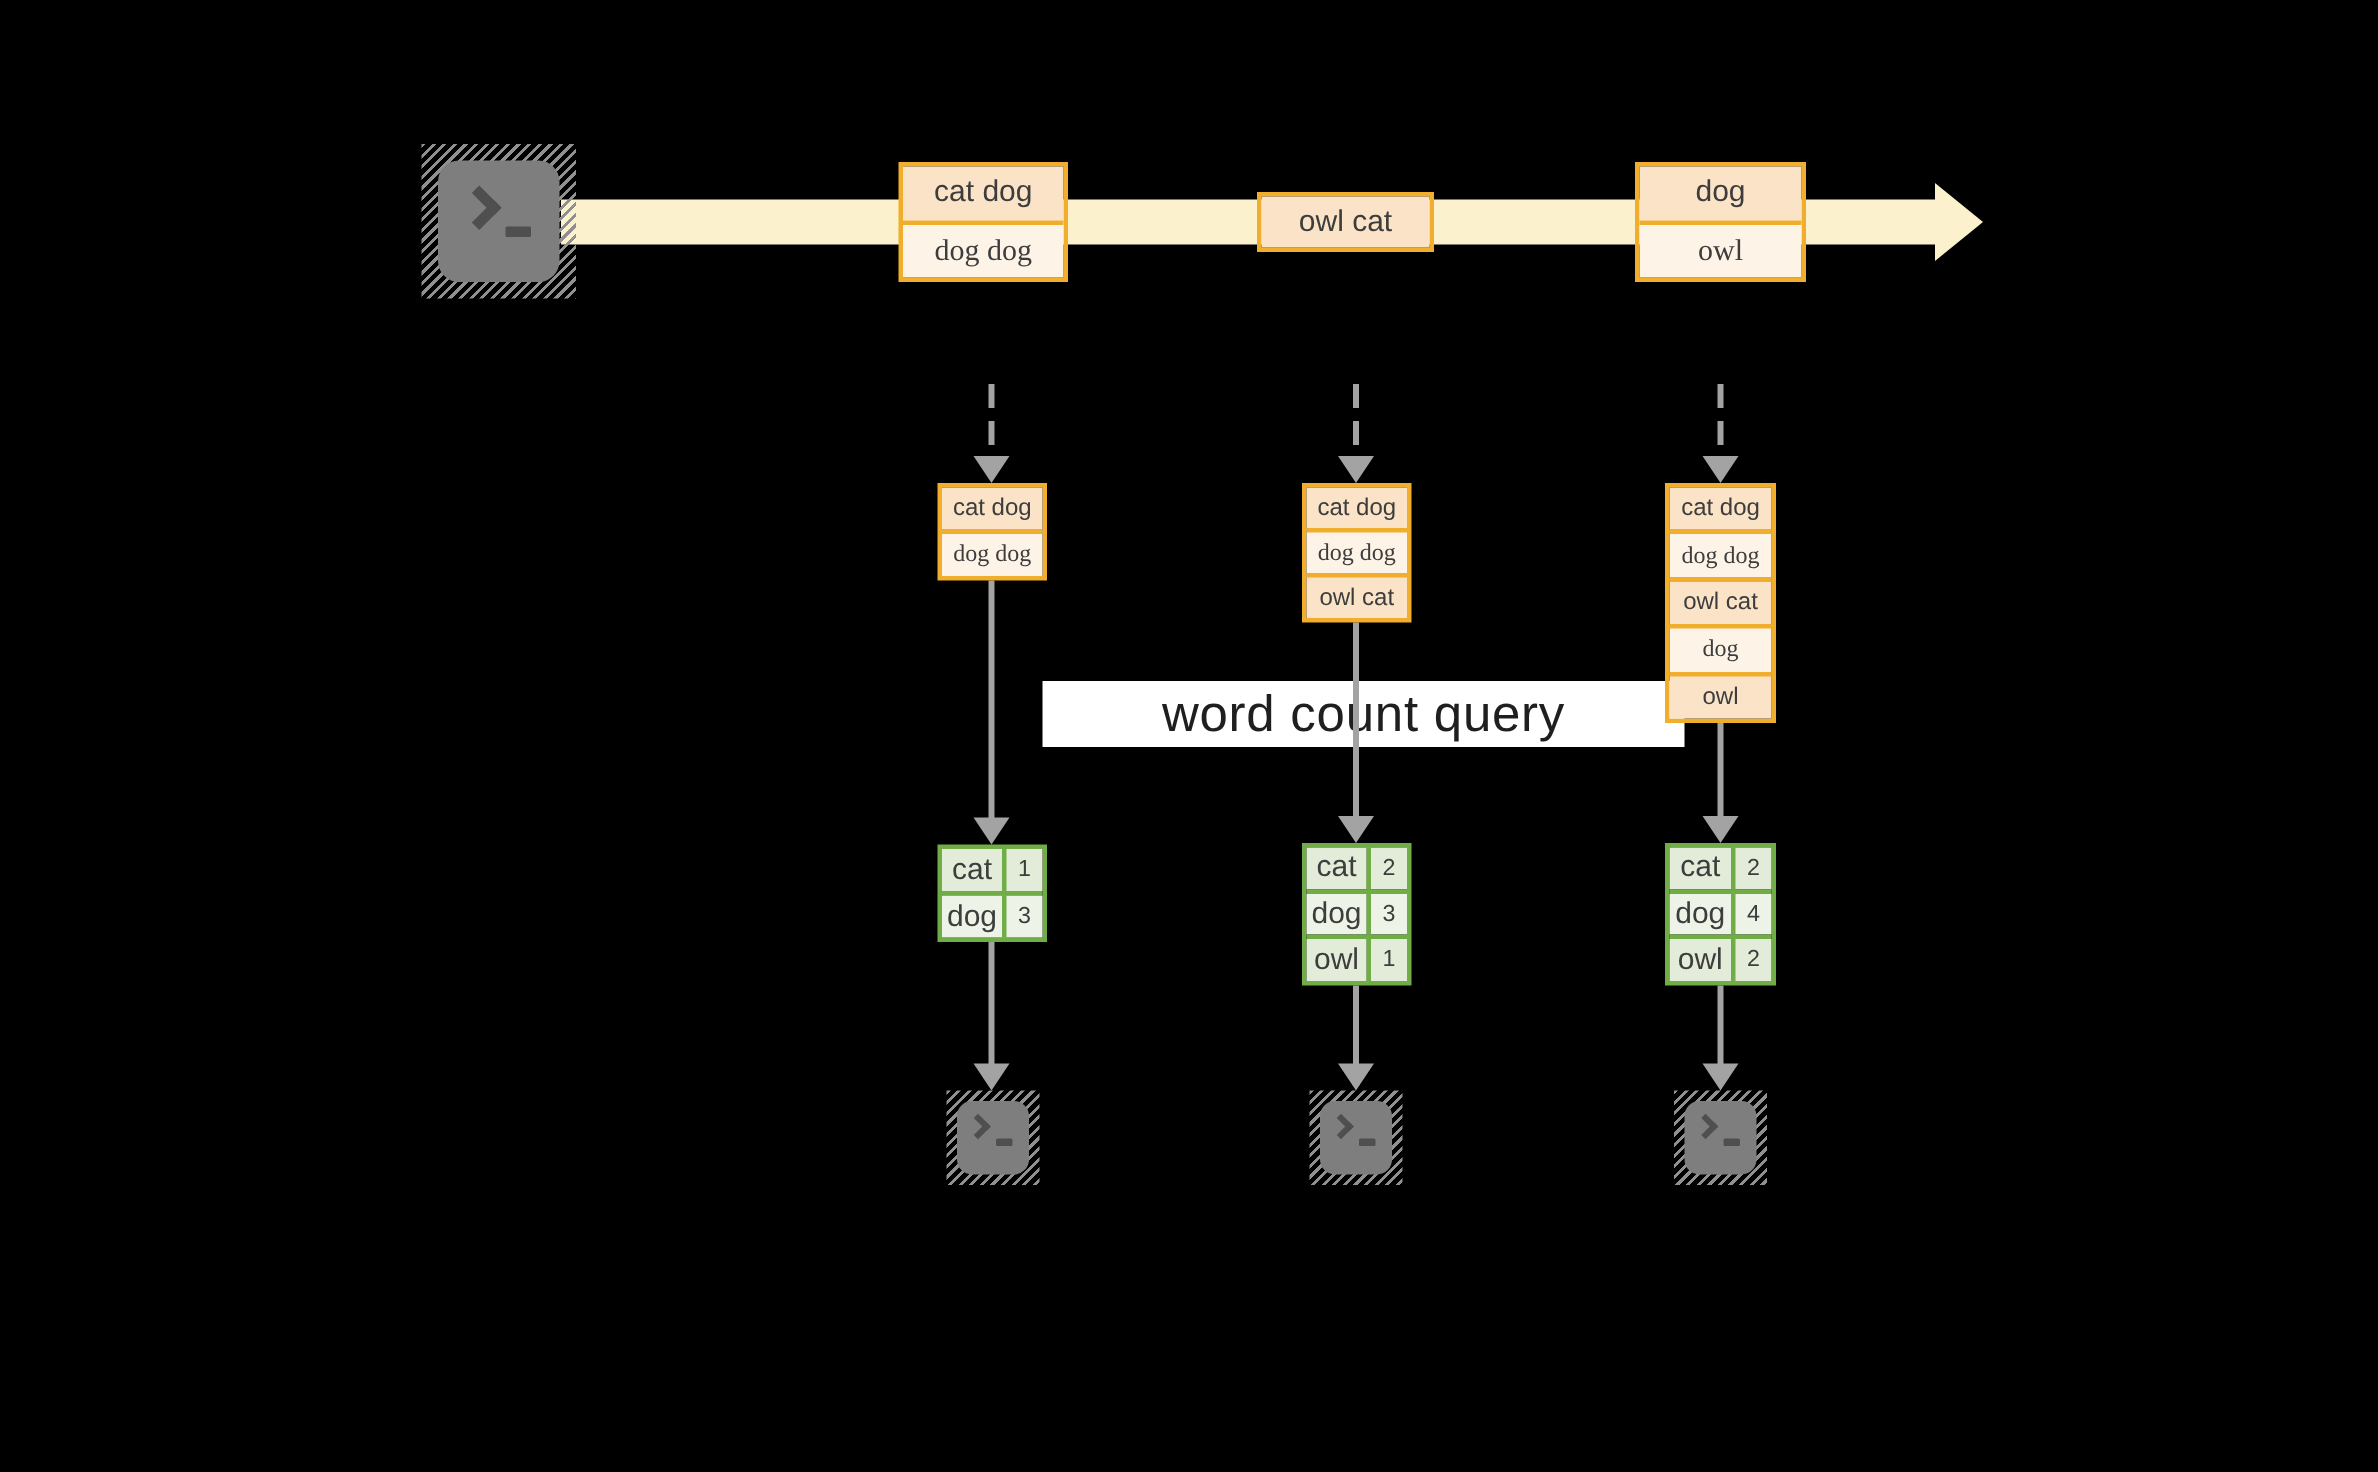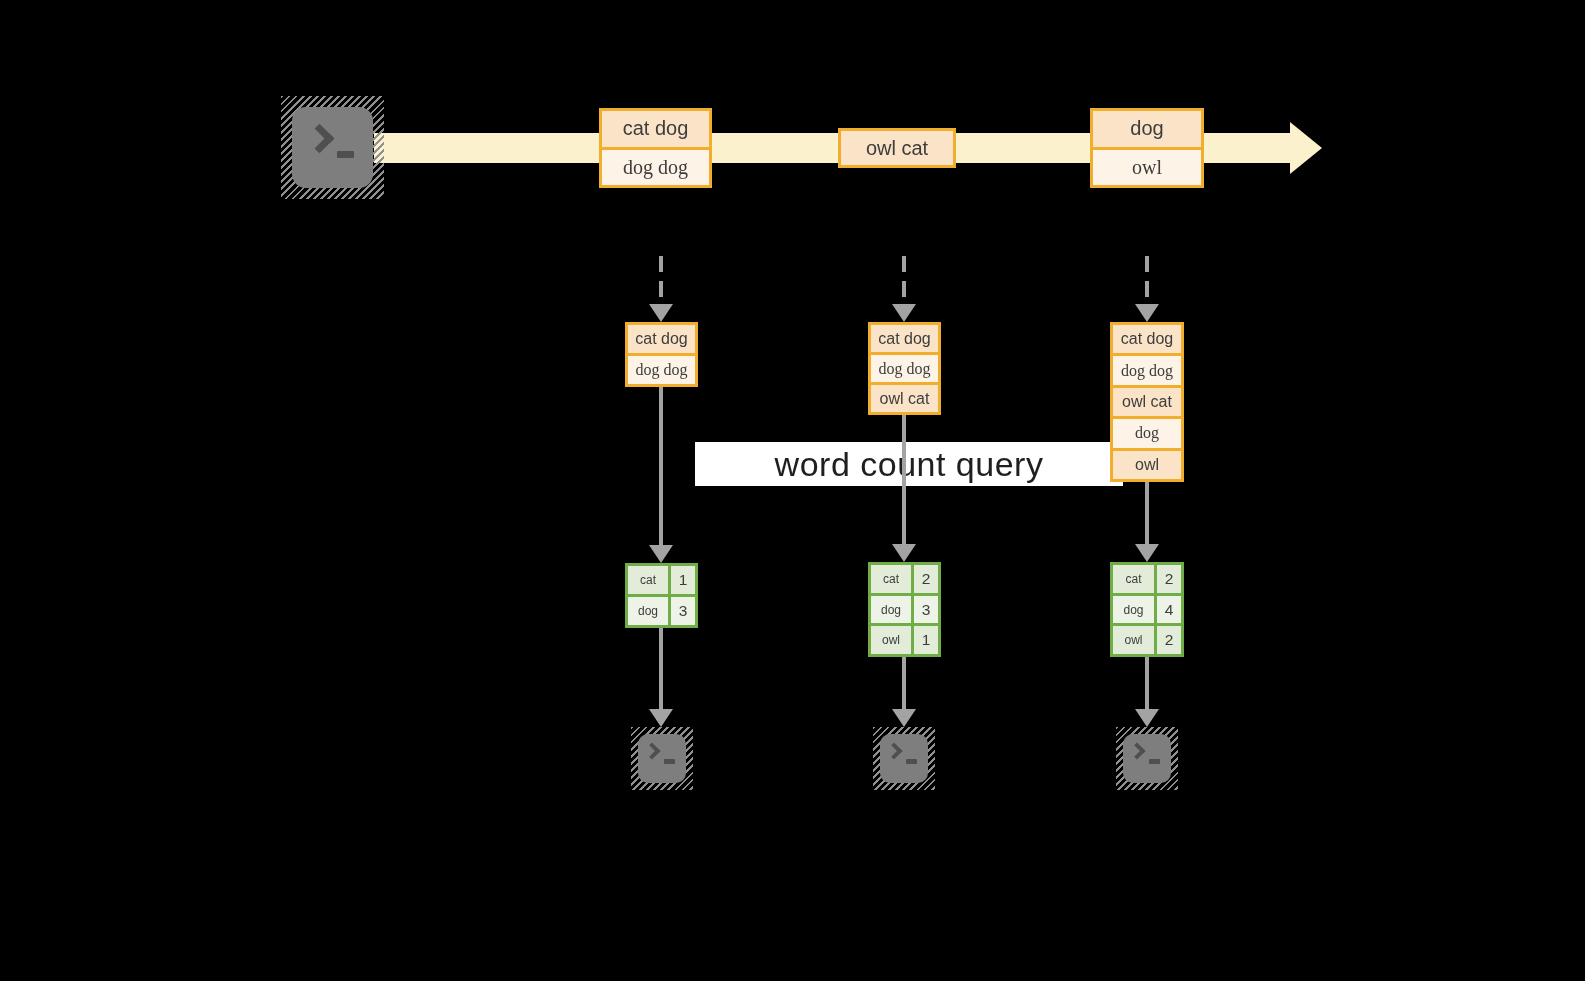--- a/index.html
+++ b/index.html
@@ -32,21 +32,21 @@
   .obox.top .cell{font-size:20px;}
   .obox.stack{border-width:3px;}
   .obox.stack .cell{font-size:16px;}
   .fill-d{background:var(--ofill-d);}
   .fill-l{background:var(--ofill-l);font-family:Liberation Serif, serif;}
 
   
   .gtable{border:3px solid var(--green);box-sizing:border-box;display:flex;flex-direction:column;z-index:3;}
   .gtable .row{flex:1;display:flex;}
   .gtable .row + .row{border-top:3px solid var(--green);}
-  .gtable .wcell{flex:1;display:flex;align-items:center;justify-content:center;font-size:12px;color:var(--text);}
+  .gtable .wcell{flex:1;display:flex;align-items:center;justify-content:center;font-size:20px;color:var(--text);}
   .gtable .ncell{width:24px;border-left:3px solid var(--green);display:flex;align-items:center;justify-content:center;font-size:15.5px;color:var(--text);}
   .grow-d .wcell,.grow-d .ncell{background:var(--gfill-d);}
   .grow-l .wcell,.grow-l .ncell{background:var(--gfill-l);}
 
   
   .arrow{z-index:2;}
   .arrow .shaft{position:absolute;left:50%;margin-left:-2px;width:4px;top:0;bottom:15px;background:var(--arrow);}
   .arrow.dashed .shaft{background:repeating-linear-gradient(180deg,var(--arrow) 0 16px,transparent 16px 25px);}
   .arrow .head{position:absolute;bottom:0;left:50%;margin-left:-12px;width:0;height:0;
     border-left:12px solid transparent;border-right:12px solid transparent;border-top:18px solid var(--arrow);}
@@ -117,21 +117,21 @@
     <div class="cell fill-d">owl cat</div>
   </div>
   <div class="abs obox stack" style="left:1110px;top:322px;width:74px;height:160px">
     <div class="cell fill-d">cat dog</div>
     <div class="cell fill-l">dog dog</div>
     <div class="cell fill-d">owl cat</div>
     <div class="cell fill-l">dog</div>
     <div class="cell fill-d">owl</div>
   </div>
 
-  <div class="abs query" style="left:695px;top:442px;width:428px;height:44px">
+  <div class="abs query" style="left:695px;top:454px;width:428px;height:44px">
     <span>word count query</span>
   </div>
 
   <div class="abs arrow" style="left:649px;top:387px;width:24px;height:176px">
       <div class="shaft"></div>
       <div class="head"></div>
     </div>
   <div class="abs arrow" style="left:892px;top:415px;width:24px;height:147px">
       <div class="shaft"></div>
       <div class="head"></div>

